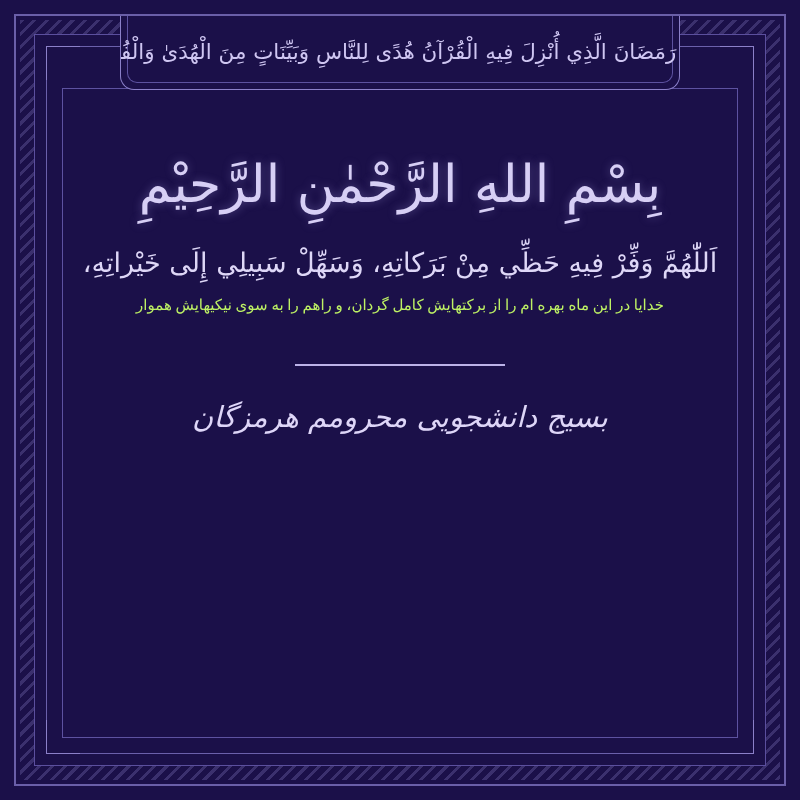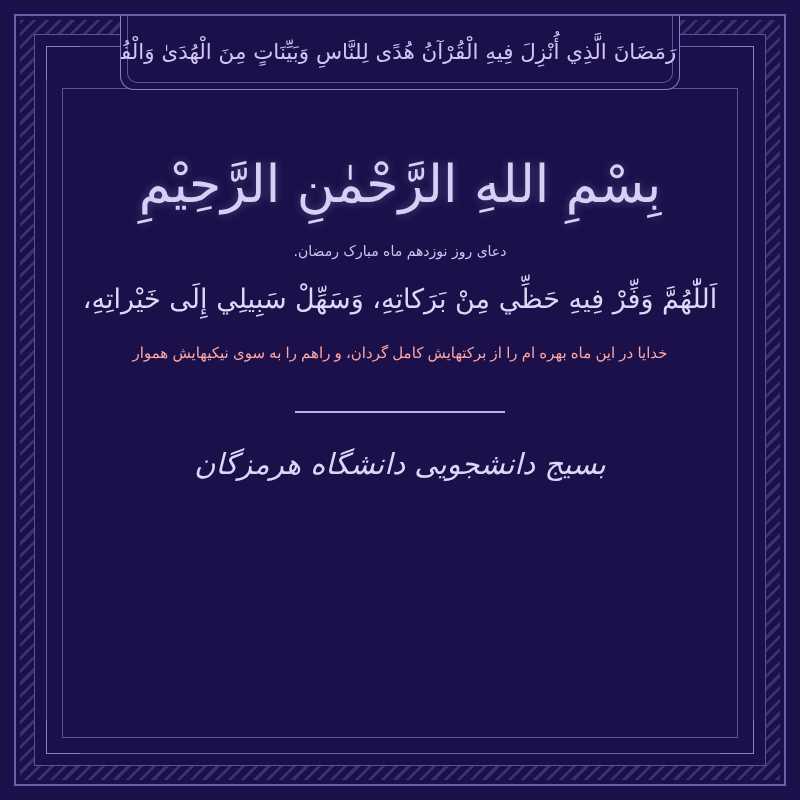--- a/index.html
+++ b/index.html
@@ -143,32 +143,32 @@
     font-size: 14px;
     font-family: "DejaVu Sans", sans-serif;
   }
 
   .arabic-line {
     direction: rtl;
     color: #ded7f7;
     font-family: "DejaVu Serif", serif;
     font-size: 27px;
     line-height: 1.5;
-    margin-top: 20px;
+    margin-top: 30px;
     letter-spacing: 0px;
     width: 100%;
   }
 
   .farsi-line {
     direction: rtl;
-    color: #fca5a5;
-    font-family: Liberation Sans, sans-serif;
+    color: #bef264;
+    font-family: Liberation Serif, serif;
     font-size: 15px;
     line-height: 1.7;
-    margin-top: 20px;
+    margin-top: 9px;
     width: 100%;
   }
 
   .divider {
     width: 210px;
     height: 2px;
     background: #bcb2e8;
     margin-top: 46px;
   }
 
@@ -199,25 +199,24 @@
   <div class="corner br"></div>
 
   <div class="cartouche">
     <div class="ayah">شَهْرُ رَمَضَانَ الَّذِي أُنْزِلَ فِيهِ الْقُرْآنُ هُدًى لِلنَّاسِ وَبَيِّنَاتٍ مِنَ الْهُدَىٰ وَالْفُرْقَانِ</div>
   </div>
 
   <div class="content">
 
     <div class="basmala">بِسْمِ اللهِ الرَّحْمٰنِ الرَّحِيْمِ</div>
 
-    <div class="subtitle">دعای روز نوزدهم ماه مبارک رمضان.</div>
 
     <div class="arabic-line">اَللّٰهُمَّ وَفِّرْ فِيهِ حَظِّي مِنْ بَرَكاتِهِ، وَسَهِّلْ سَبِيلِي إِلَى خَيْراتِهِ،</div>
 
     <div class="farsi-line">خدایا در این ماه بهره ام را از برکتهایش کامل گردان، و راهم را به سوی نیکیهایش هموار</div>
 
 
 
     <div class="divider"></div>
 
-    <div class="signature">بسیج دانشجویی دانشگاه هرمزگان</div>
+    <div class="signature">بسیج دانشجویی محرومم هرمزگان</div>
   </div>
 </div>
 
 </body></html>

